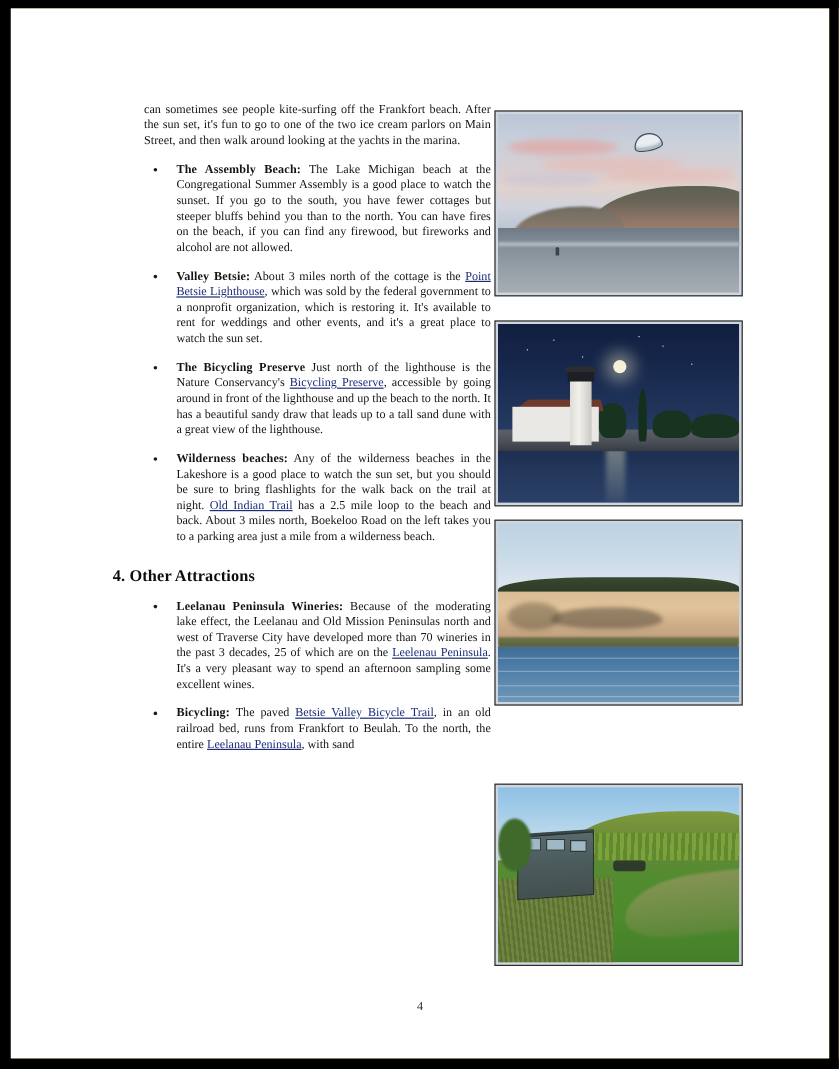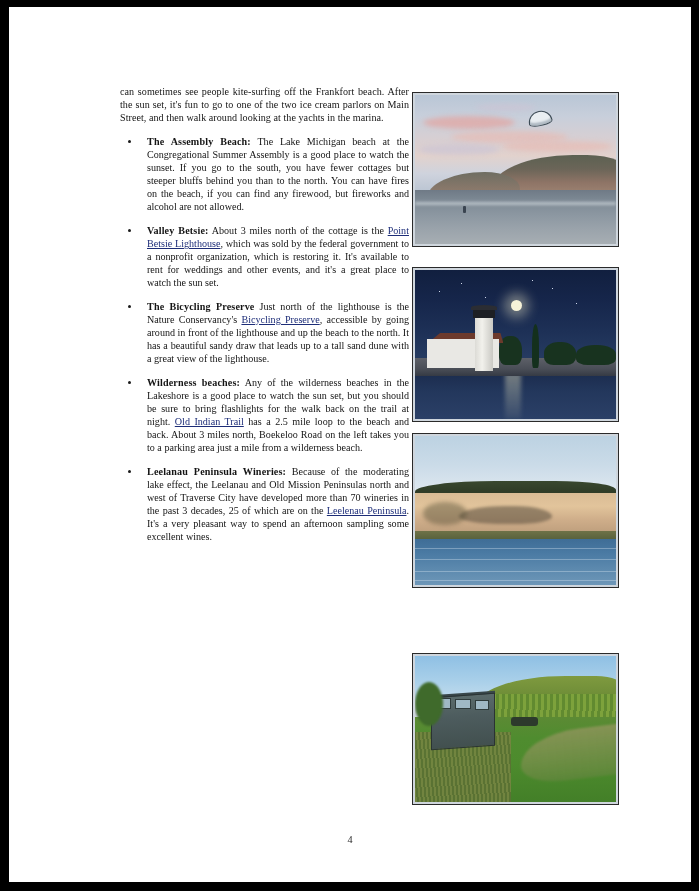--- a/index.html
+++ b/index.html
@@ -359,29 +359,36 @@
           <span class="lead">The Bicycling Preserve</span><span> Just north of the lighthouse is the Nature Conservancy's </span><a class="doclink" href="#">Bicycling Preserve</a><span>, accessible by going around in front of the lighthouse and up the beach to the north. It has a beautiful sandy draw that leads up to a tall sand dune with a great view of the lighthouse.</span>
         </li>
 
         <li class="bullet">
           <span class="dot"></span>
           <span class="lead">Wilderness beaches:</span><span> Any of the wilderness beaches in the Lakeshore is a good place to watch the sun set, but you should be sure to bring flashlights for the walk back on the trail at night. </span><a class="doclink" href="#">Old Indian Trail</a><span> has a 2.5 mile loop to the beach and back. About 3 miles north, Boekeloo Road on the left takes you to a parking area just a mile from a wilderness beach.</span>
         </li>
 
       </ul>
 
+      <div class="sec-head-wrap">
+        <h2 class="section">4. Other Attractions</h2>
+      </div>
 
 
       <ul class="bullets after-intro">
 
         <li class="bullet">
           <span class="dot"></span>
           <span class="lead">Leelanau Peninsula Wineries:</span><span> Because of the moderating lake effect, the Leelanau and Old Mission Peninsulas north and west of Traverse City have developed more than 70 wineries in the past 3 decades, 25 of which are on the </span><a class="doclink" href="#">Leelenau Peninsula</a><span>. It's a very pleasant way to spend an afternoon sampling some excellent wines.</span>
         </li>
 
+        <li class="bullet">
+          <span class="dot"></span>
+          <span class="lead">Bicycling:</span><span> The paved </span><a class="doclink" href="#">Betsie Valley Bicycle Trail</a><span>, in an old railroad bed, runs from Frankfort to Beulah. To the north, the entire </span><a class="doclink" href="#">Leelanau Peninsula</a><span>, with sand</span>
+        </li>
 
       </ul>
 
     </div>
 
     <div class="photo" id="photo-kitesurf">
       <div class="inner">
         <div class="ks-sky"></div>
         <div class="ks-cloud" style="left:4%;  top:14%; width:46%; height:9%;"></div>
         <div class="ks-cloud ks-cloud2" style="left:18%; top:24%; width:58%; height:8%;"></div>

